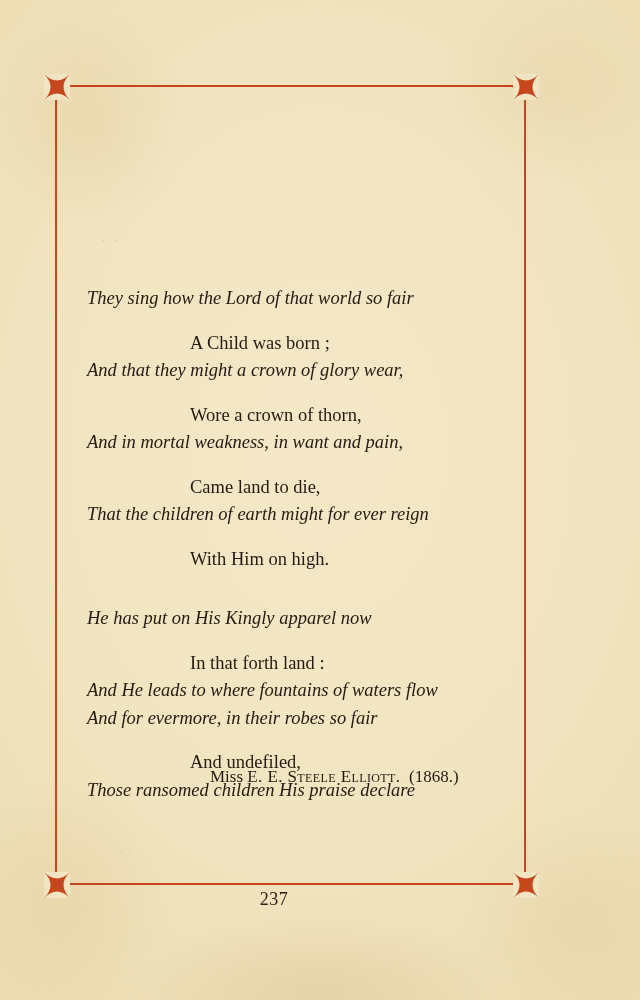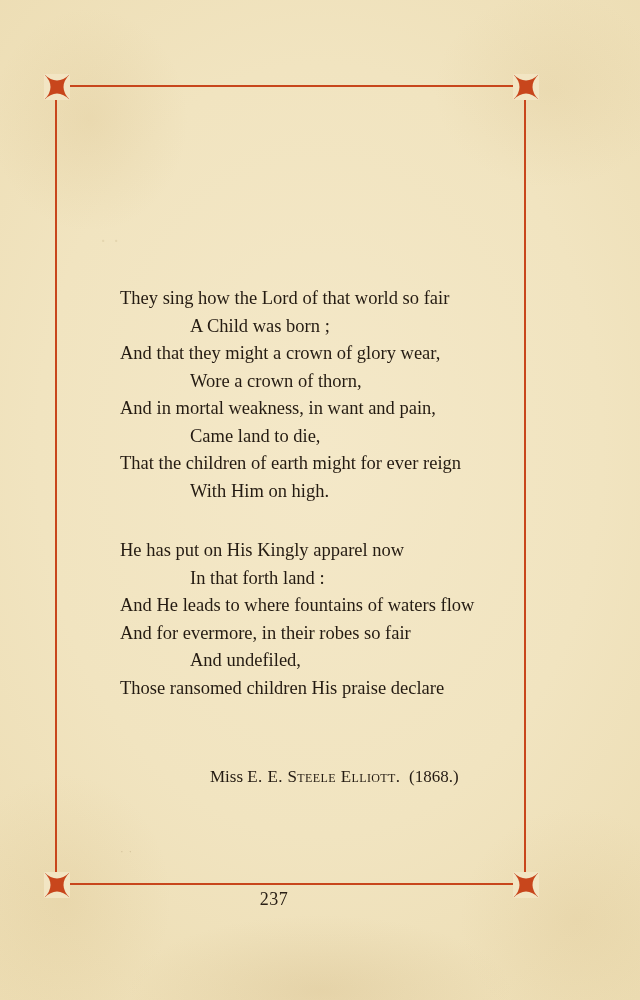--- a/index.html
+++ b/index.html
@@ -91,22 +91,22 @@
     width: 640px;
     color: #241b12;
   }
   .stanza { margin: 0 0 32px 0; }
   .line {
     font-size: 18.5px;
     line-height: 27.5px;
     white-space: pre;
     color: #241b12;
   }
-  .line.flush  { padding-left: 120px; }
-  .line.indent { padding-left: 190px; }
+  .line.flush  { padding-left: 87px; font-style: italic; }
+  .line.indent { padding-left: 190px; margin-top: 17px; }
 
   
   #attribution {
     position: absolute;
     left: 0;
     top: 767px;
     width: 640px;
     padding-left: 210px;
     font-size: 17px;
     color: #241b12;

